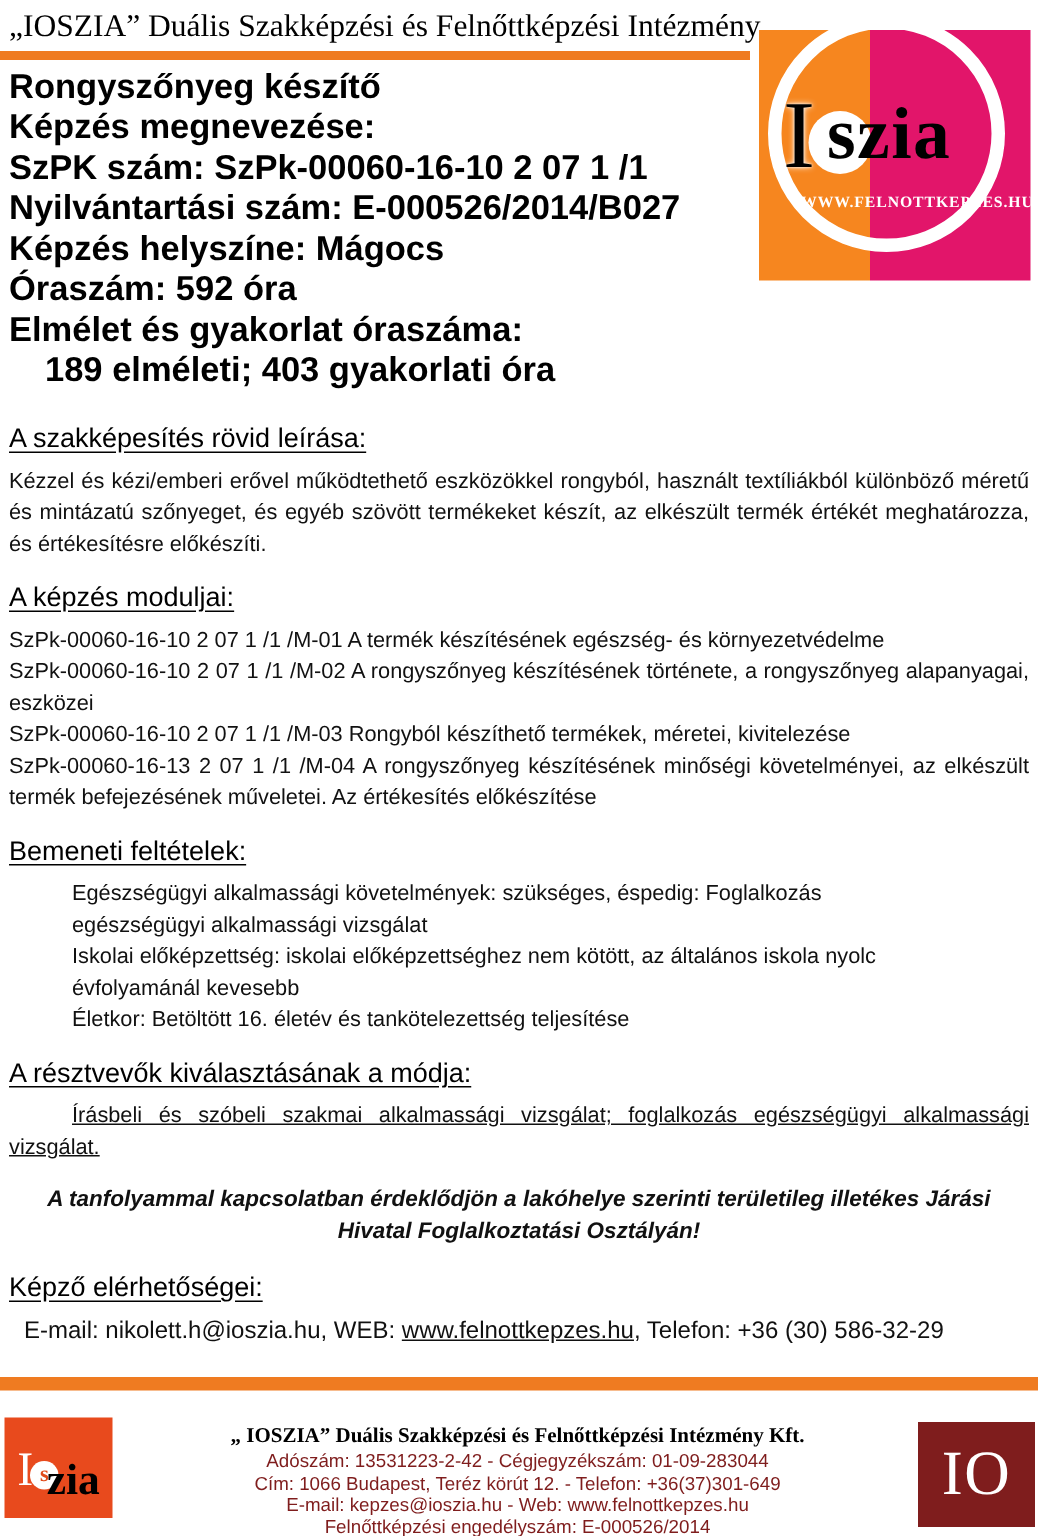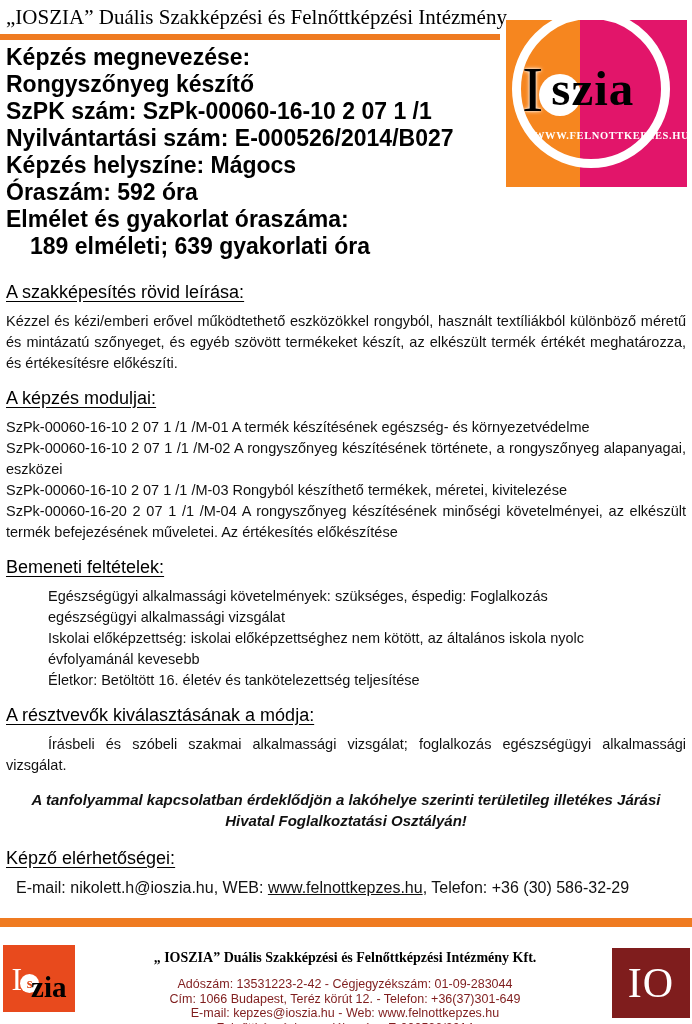--- a/index.html
+++ b/index.html
@@ -114,21 +114,21 @@
     text-underline-offset: 3px;
     margin: 0 0 8px 0;
   }
   .sec-block { margin-bottom: 13px; }
   .just { text-align: justify; }
   .indent-block {
     margin-left: 42px;
     margin-right: 30px;
     white-space: pre-line;
   }
-  .first-indent { text-indent: 42px; }
+  .first-indent { text-indent: 42px; text-decoration: underline; }
   .notice {
     font-weight: bold;
     font-style: italic;
     text-align: center;
     font-size: 15px;
     line-height: 21px;
     white-space: pre-line;
     margin: 6px 0 16px 0;
   }
   .email-line {
@@ -176,21 +176,21 @@
     top: 950px; left: 90px;
     width: 510px;
     text-align: center;
   }
   .footer-company {
     font-family: "Liberation Serif", serif;
     font-weight: bold;
     font-size: 14px;
     line-height: 16px;
     color: #000;
-    margin-bottom: 11px;
+    margin-bottom: 1px;
   }
   .footer-line {
     font-size: 12.5px;
     line-height: 14.5px;
     color: #7f1d1d;
   }
 
   .logo-io {
     position: absolute;
     top: 948px; left: 612px;
@@ -217,43 +217,43 @@
     <div class="logo-ring"></div>
     <div class="logo-text-row">
       <span class="logo-i">I</span>
       <span class="logo-o-disc"></span>
       <span class="logo-szia">szia</span>
     </div>
     <div class="logo-url">WWW.FELNOTTKEPZES.HU</div>
   </div>
 
   <div class="course-block">
+    <div>Rongyszőnyeg készítő</div>
     <div>Képzés megnevezése:</div>
-    <div>Rongyszőnyeg készítő</div>
     <div>SzPK szám: SzPk-00060-16-10 2 07 1 /1</div>
     <div>Nyilvántartási szám: E-000526/2014/B027</div>
     <div>Képzés helyszíne: Mágocs</div>
     <div>Óraszám: 592 óra</div>
     <div>Elmélet és gyakorlat óraszáma:</div>
-    <div class="indent1">189 elméleti; 639 gyakorlati óra</div>
+    <div class="indent1">189 elméleti; 403 gyakorlati óra</div>
   </div>
 
   <div class="content">
 
     <div class="sec-block">
       <h2 class="sec">A szakképesítés rövid leírása:</h2>
       <p class="just">Kézzel és kézi/emberi erővel működtethető eszközökkel rongyból, használt textíliákból különböző méretű és mintázatú szőnyeget, és egyéb szövött termékeket készít, az elkészült termék értékét meghatározza, és értékesítésre előkészíti.</p>
     </div>
 
     <div class="sec-block">
       <h2 class="sec">A képzés moduljai:</h2>
       <p class="just">SzPk-00060-16-10 2 07 1 /1 /M-01 A termék készítésének egészség- és környezetvédelme</p>
       <p class="just">SzPk-00060-16-10 2 07 1 /1 /M-02 A rongyszőnyeg készítésének története, a rongyszőnyeg alapanyagai, eszközei</p>
       <p class="just">SzPk-00060-16-10 2 07 1 /1 /M-03 Rongyból készíthető termékek, méretei, kivitelezése</p>
-      <p class="just">SzPk-00060-16-20 2 07 1 /1 /M-04 A rongyszőnyeg készítésének minőségi követelményei, az elkészült termék befejezésének műveletei. Az értékesítés előkészítése</p>
+      <p class="just">SzPk-00060-16-13 2 07 1 /1 /M-04 A rongyszőnyeg készítésének minőségi követelményei, az elkészült termék befejezésének műveletei. Az értékesítés előkészítése</p>
     </div>
 
     <div class="sec-block">
       <h2 class="sec">Bemeneti feltételek:</h2>
       <div class="indent-block">Egészségügyi alkalmassági követelmények: szükséges, éspedig: Foglalkozás
 egészségügyi alkalmassági vizsgálat</div>
       <div class="indent-block">Iskolai előképzettség: iskolai előképzettséghez nem kötött, az általános iskola nyolc
 évfolyamánál kevesebb</div>
       <div class="indent-block">Életkor: Betöltött 16. életév és tankötelezettség teljesítése</div>
     </div>

